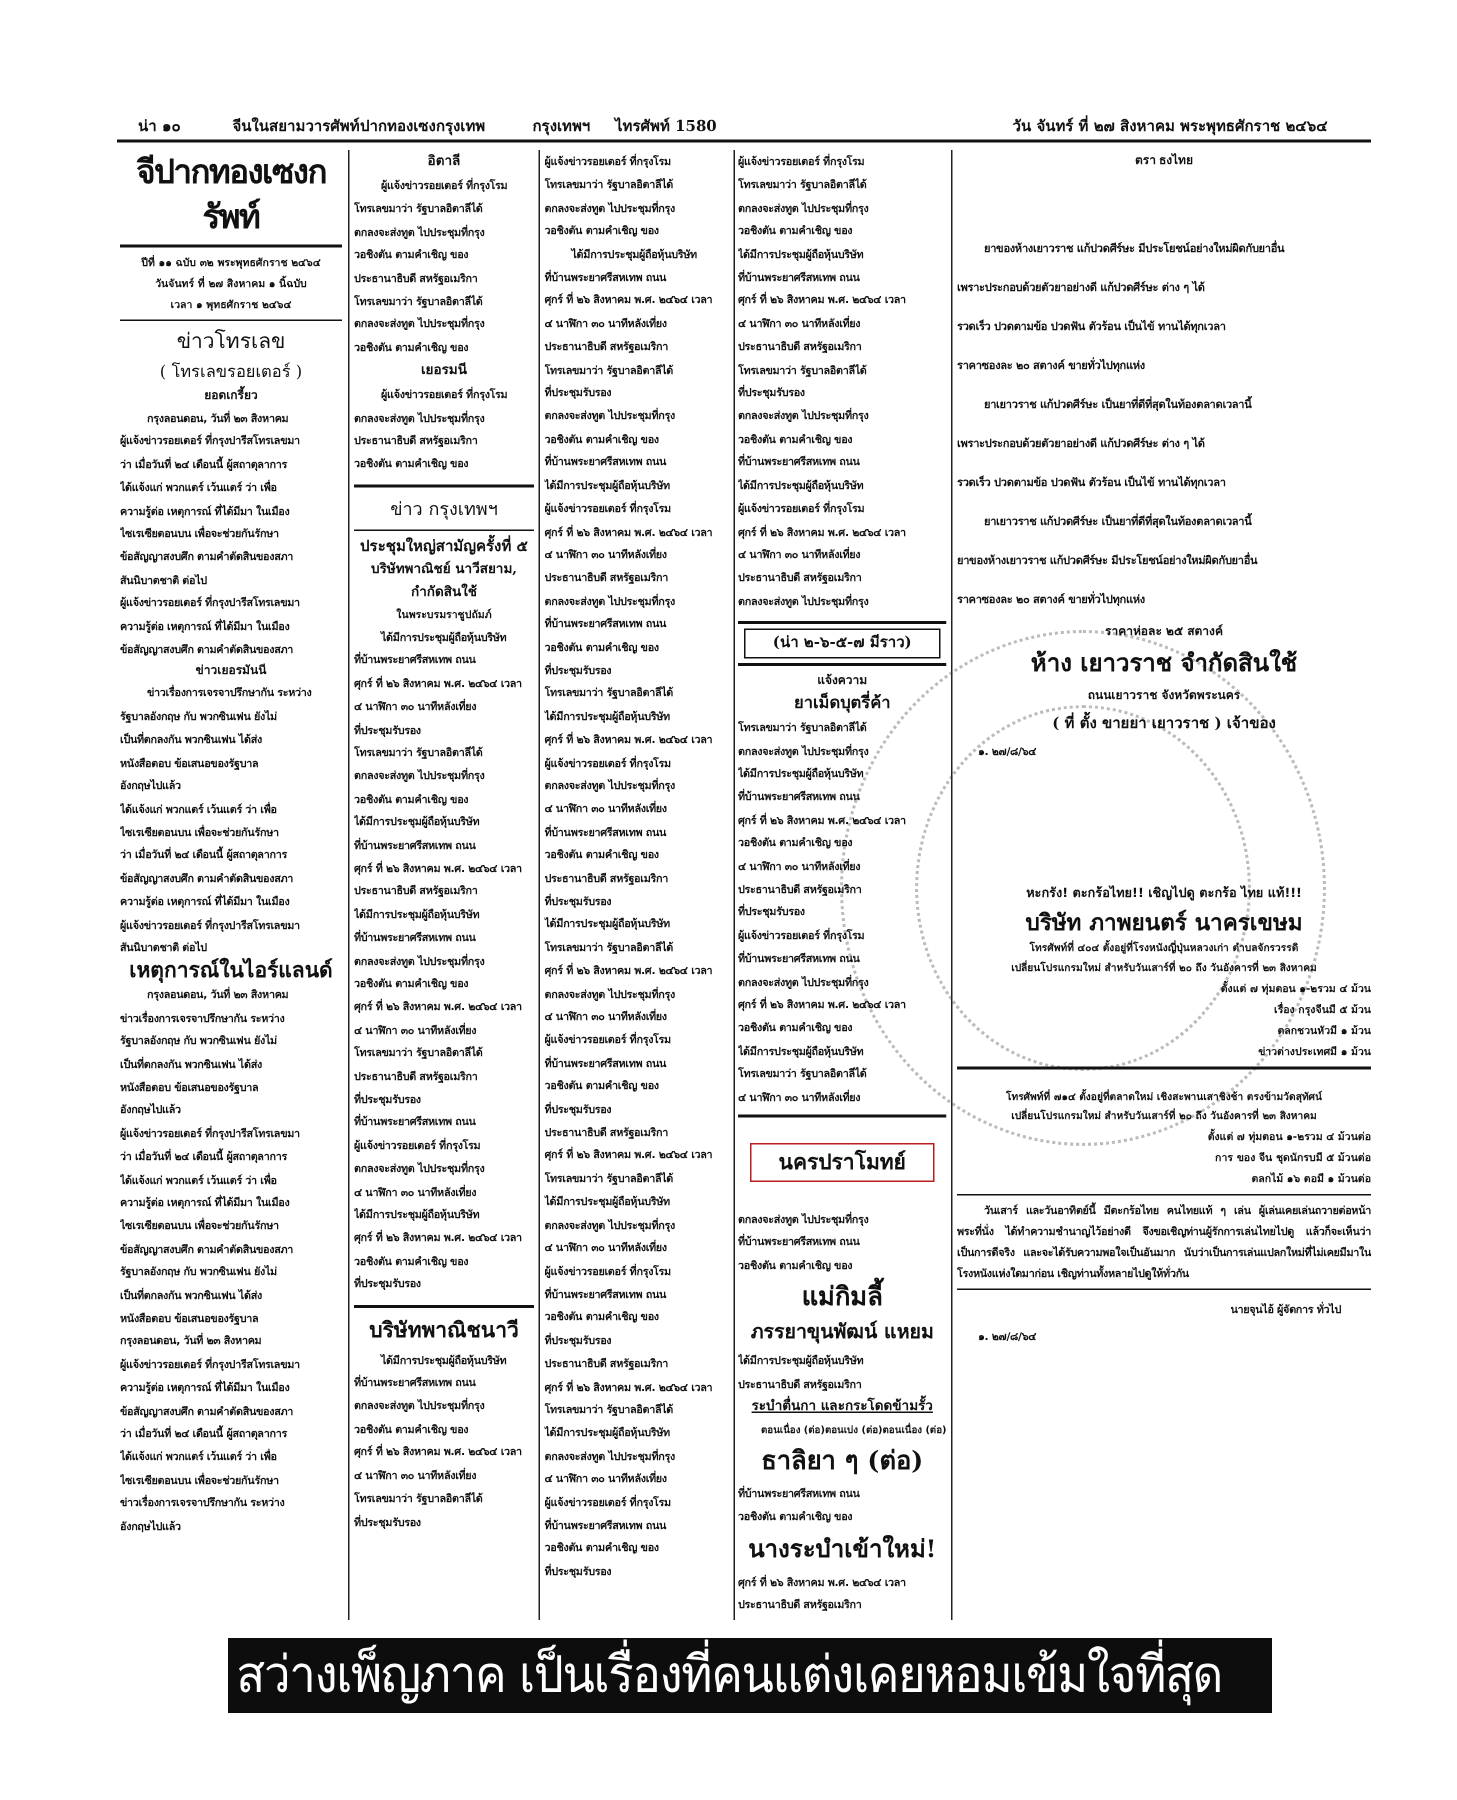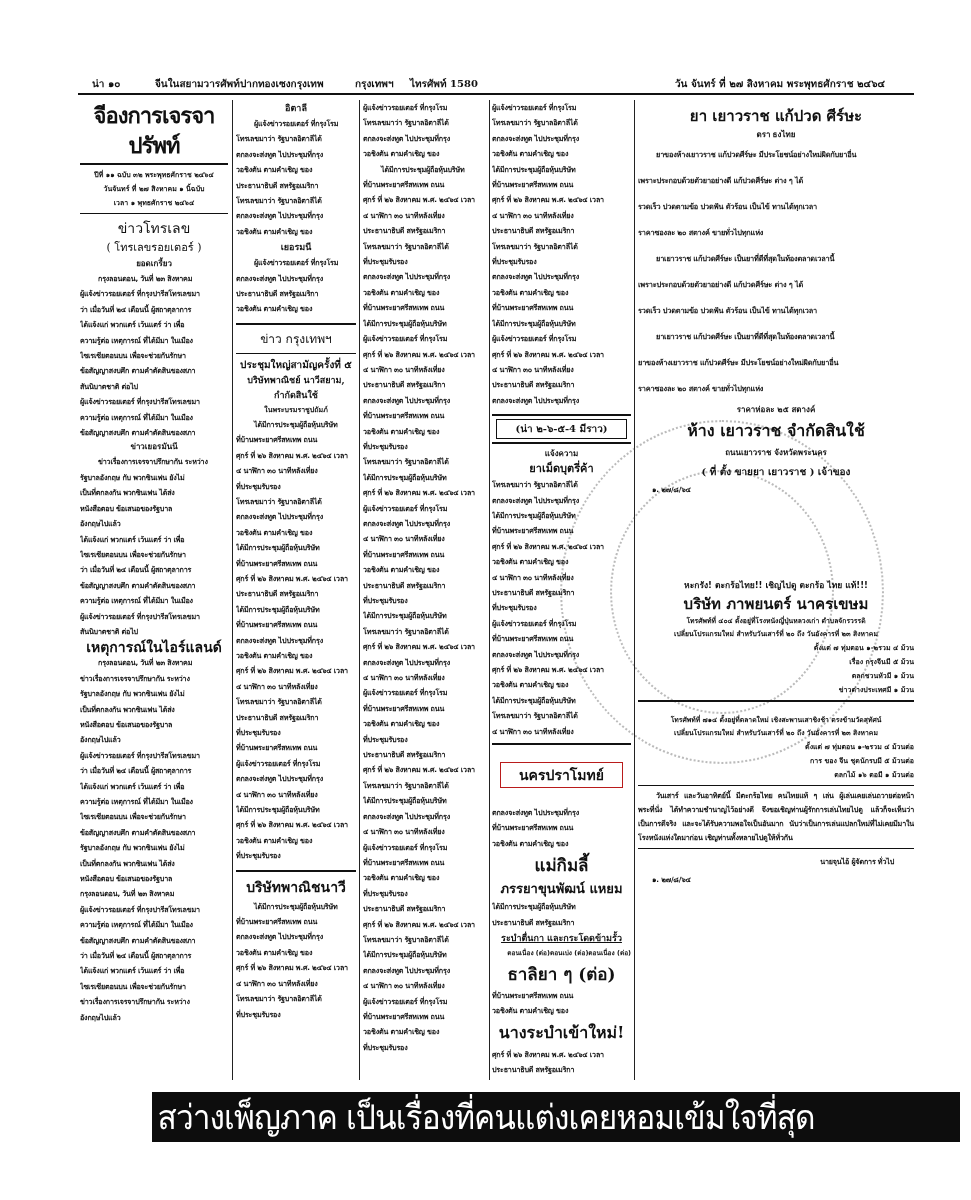--- a/index.html
+++ b/index.html
@@ -13,21 +13,21 @@
   .body-text p{margin:0;text-indent:18px;}
   .h-center{text-align:center;font-weight:bold;}
   .masthead{font-size:22px;font-weight:bold;text-align:center;letter-spacing:-1px;line-height:30px;font-family:"DejaVu Serif",serif;}
   .small-c{font-size:7px;text-align:center;line-height:14px;font-family:"DejaVu Sans",sans-serif;font-weight:bold;}
   .sect{font-size:13px;text-align:center;line-height:22px;font-family:"DejaVu Serif",serif;}
   .boxed{border:1px solid #111;}
   .hr{height:1px;background:#111;margin:3px 0;}
   .ad-title{font-size:16px;font-weight:bold;text-align:center;line-height:24px;font-family:"DejaVu Serif",serif;}
   .ad-big{font-size:19px;font-weight:bold;text-align:center;line-height:28px;font-family:"DejaVu Serif",serif;}
   .row2{display:flex;justify-content:flex-end;font-size:7px;font-weight:bold;line-height:14px;font-family:"DejaVu Sans",sans-serif;}
-  .banner{position:absolute;left:152px;top:1092px;width:808px;height:50px;background:#0d0d0d;color:#fff;overflow:hidden;}
+  .banner{position:absolute;left:152px;top:1092px;width:696px;height:50px;background:#0d0d0d;color:#fff;overflow:hidden;}
   .banner span{display:block;font-family:"DejaVu Serif",serif;font-size:34px;line-height:50px;white-space:nowrap;letter-spacing:-1px;padding-left:6px;transform:scaleX(0.93);transform-origin:left;}
   .speckle{position:absolute;border-radius:50%;border:2px dotted rgba(60,60,60,0.35);pointer-events:none;}
 </style>
 </head>
 <body>
 
 <div class="page">
 
   <div class="runhead" style="left:92px;">น่า ๑๐</div>
   <div class="runhead" style="left:155px;">จีนในสยามวารศัพท์</div>
@@ -39,21 +39,21 @@
 
   <div class="vline" style="left:232px;top:100px;height:980px;"></div>
   <div class="vline" style="left:359px;top:100px;height:980px;"></div>
   <div class="vline" style="left:489px;top:100px;height:980px;"></div>
   <div class="vline" style="left:634px;top:100px;height:980px;"></div>
 
   <div class="speckle" style="left:560px;top:420px;width:320px;height:340px;"></div>
   <div class="speckle" style="left:610px;top:470px;width:220px;height:240px;"></div>
 
   <div class="col" style="left:80px;top:100px;width:148px;height:980px;">
-    <div class="masthead">จีองการเจรจาปรัพท์</div>
+    <div class="masthead">จีปากทองเซงกรัพท์</div>
     <div class="hr" style="height:2px;"></div>
     <div class="small-c">ปีที่ ๑๑ ฉบับ ๓๒ พระพุทธศักราช ๒๔๖๔</div>
     <div class="small-c">วันจันทร์ ที่ ๒๗ สิงหาคม ๑ นิ้ฉบับ</div>
     <div class="small-c">เวลา ๑ พุทธศักราช ๒๔๖๔</div>
     <div class="hr"></div>
     <div class="sect" style="font-size:14px;">ข่าวโทรเลข</div>
     <div class="sect" style="font-size:11px;line-height:18px;">( โทรเลขรอยเตอร์ )</div>
     <div class="h-center" style="font-size:8px;line-height:14px;font-family:'DejaVu Sans',sans-serif;">ยอดเกรี้ยว</div>
     <div class="body-text">
       <p>กรุงลอนดอน, วันที่ ๒๓ สิงหาคม</p>
@@ -266,21 +266,21 @@
       <div>วอชิงตัน ตามคำเชิญ ของ</div>
       <div>ที่บ้านพระยาศรีสหเทพ ถนน</div>
       <div>ได้มีการประชุมผู้ถือหุ้นบริษัท</div>
       <div>ผู้แจ้งข่าวรอยเตอร์ ที่กรุงโรม</div>
       <div>ศุกร์ ที่ ๒๖ สิงหาคม พ.ศ. ๒๔๖๔ เวลา</div>
       <div>๔ นาฬิกา ๓๐ นาทีหลังเที่ยง</div>
       <div>ประธานาธิบดี สหรัฐอเมริกา</div>
       <div>ตกลงจะส่งทูต ไปประชุมที่กรุง</div>
     </div>
     <div class="hr" style="height:2px;margin-top:6px;"></div>
-    <div class="h-center boxed" style="font-size:10px;line-height:18px;margin:2px 4px;">(น่า ๒-๖-๕-4 มีราว)</div>
+    <div class="h-center boxed" style="font-size:10px;line-height:18px;margin:2px 4px;">(น่า ๒-๖-๕-๗ มีราว)</div>
     <div class="hr" style="height:2px;"></div>
     <div class="h-center" style="font-size:8px;line-height:14px;font-family:'DejaVu Sans',sans-serif;">แจ้งความ</div>
     <div class="h-center" style="font-size:11px;line-height:16px;">ยาเม็ดบุตรี่ค้า</div>
     <div class="body-text">
       <div>โทรเลขมาว่า รัฐบาลอิตาลีได้</div>
       <div>ตกลงจะส่งทูต ไปประชุมที่กรุง</div>
       <div>ได้มีการประชุมผู้ถือหุ้นบริษัท</div>
       <div>ที่บ้านพระยาศรีสหเทพ ถนน</div>
       <div>ศุกร์ ที่ ๒๖ สิงหาคม พ.ศ. ๒๔๖๔ เวลา</div>
       <div>วอชิงตัน ตามคำเชิญ ของ</div>
@@ -322,23 +322,22 @@
     </div>
     <div class="ad-big" style="font-size:16px;">นางระบำเข้าใหม่!</div>
     <div class="body-text">
       <div>ศุกร์ ที่ ๒๖ สิงหาคม พ.ศ. ๒๔๖๔ เวลา</div>
       <div>ประธานาธิบดี สหรัฐอเมริกา</div>
       <div>๑. ๒๘-๘-๖๔</div>
     </div>
   </div>
 
   <div class="col" style="left:638px;top:100px;width:276px;height:980px;">
-    <div class="ad-title" style="font-size:15px;margin-top:4px;">ยา เยาวราช แก้ปวด ศีร์ษะ</div>
     <div class="h-center" style="font-size:8px;line-height:14px;font-family:Liberation Serif, serif;">ตรา ธงไทย</div>
-    <div class="body-text" style="line-height:26px;font-size:7.4px;">
+    <div class="body-text" style="line-height:26px;font-size:7.4px;margin-top:39px;">
       <p>ยาของห้างเยาวราช แก้ปวดศีร์ษะ มีประโยชน์อย่างใหม่ผิดกับยาอื่น</p>
       <div>เพราะประกอบด้วยตัวยาอย่างดี แก้ปวดศีร์ษะ ต่าง ๆ ได้</div>
       <div>รวดเร็ว ปวดตามข้อ ปวดฟัน ตัวร้อน เป็นไข้ ทานได้ทุกเวลา</div>
       <div>ราคาซองละ ๒๐ สตางค์ ขายทั่วไปทุกแห่ง</div>
       <p>ยาเยาวราช แก้ปวดศีร์ษะ เป็นยาที่ดีที่สุดในท้องตลาดเวลานี้</p>
       <div>เพราะประกอบด้วยตัวยาอย่างดี แก้ปวดศีร์ษะ ต่าง ๆ ได้</div>
       <div>รวดเร็ว ปวดตามข้อ ปวดฟัน ตัวร้อน เป็นไข้ ทานได้ทุกเวลา</div>
       <p>ยาเยาวราช แก้ปวดศีร์ษะ เป็นยาที่ดีที่สุดในท้องตลาดเวลานี้</p>
       <div>ยาของห้างเยาวราช แก้ปวดศีร์ษะ มีประโยชน์อย่างใหม่ผิดกับยาอื่น</div>
       <div>ราคาซองละ ๒๐ สตางค์ ขายทั่วไปทุกแห่ง</div>

